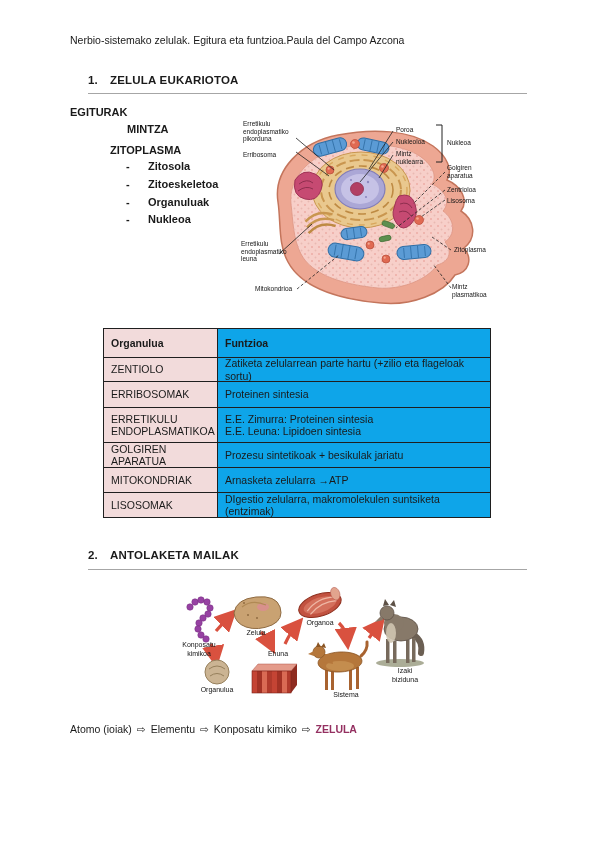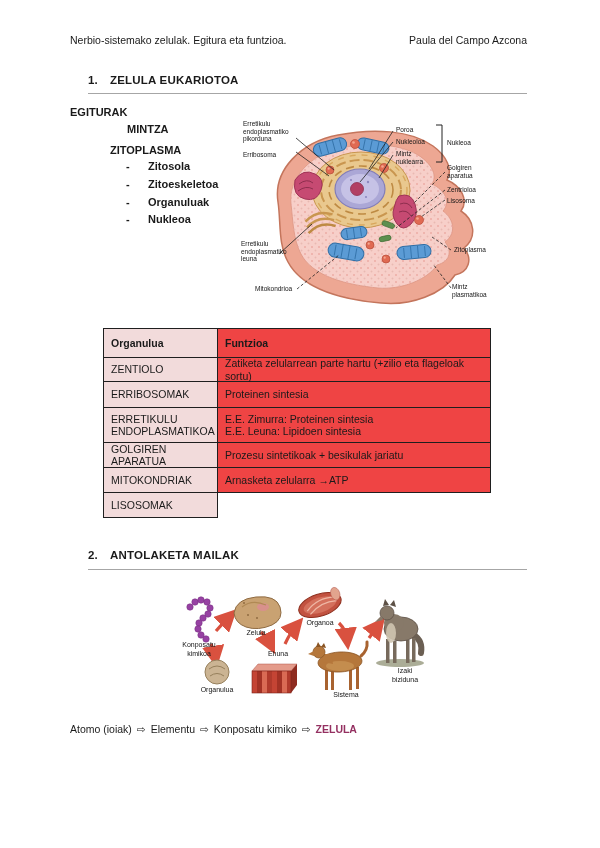--- a/index.html
+++ b/index.html
@@ -5,21 +5,21 @@
   * { margin:0; padding:0; box-sizing:border-box; }
   html,body { background:#ffffff; }
   .page {
     position:relative; width:600px; height:848px; background:#ffffff;
     font-family:"Liberation Sans", sans-serif; color:#1a1a1a; overflow:hidden;
   }
   .abs { position:absolute; }
   .pre { white-space:pre-line; }
 
   
-  .doc-header { position:absolute; left:70px; right:73px; top:34px; display:flex; justify-content:space-between; font-size:10.5px; }
+  .doc-header { position:absolute; left:70px; right:73px; top:34px; display:flex; font-size:10.5px; }
 
   
   .h-num { position:absolute; font-weight:bold; font-size:11.5px; }
   .h-title { position:absolute; font-weight:bold; font-size:11.5px; letter-spacing:0.2px;text-align:center; }
   .h-rule { position:absolute; left:88px; width:439px; height:1px; background:#a6a6a6; }
 
   .b11 { font-weight:bold; font-size:11px; }
   .dash { position:absolute; font-weight:bold; font-size:11px; }
 
   
@@ -31,21 +31,21 @@
   .otable {
     position:absolute; left:103px; top:328px;
     display:grid; grid-template-columns:114px 273px;
     grid-template-rows:29px 24px 26px 35px 25px 25px 25px;
     border-top:1.5px solid #1f1f1f; border-left:1.5px solid #1f1f1f;
     font-size:10.5px;
   }
   .cell {
     border-right:1.5px solid #1f1f1f; border-bottom:1.5px solid #1f1f1f;
     display:flex; flex-direction:column; justify-content:center;
-    padding:0 4px 0 7px; background:#ef4444; line-height:12.5px;
+    padding:0 4px 0 7px; background:#0ea5e9; line-height:12.5px;
   }
   .cell.key { background:#F2DBDB; }
   .cell.head { font-weight:bold; }
 
   
   .flow { position:absolute; left:70px; font-size:10.5px; white-space:nowrap; }
   .flow .arr { margin:0 5px; font-size:10.5px; }
   .accent { color:#943061; font-weight:bold; }
 </style>
 </head>
@@ -258,20 +258,23 @@
     <div class="cell key">
         <span>MITOKONDRIAK</span>
       </div>
     <div class="cell">
         <span>Arnasketa zelularra →ATP</span>
       </div>
 
     <div class="cell key">
         <span>LISOSOMAK</span>
       </div>
+    <div class="cell">
+        <span>DIgestio zelularra, makromolekulen suntsiketa (entzimak)</span>
+      </div>
   </div>
 
   <span class="h-num" style="left:88px; top:549px;">2.</span>
   <span class="h-title" style="left:110px; top:549px;">ANTOLAKETA MAILAK</span>
   <div class="h-rule" style="top:569px;"></div>
 
   <div class="fig" style="left:160px; top:585px; width:285px; height:120px;">
     <svg width="285" height="120" viewBox="0 0 285 120">
       <defs>
         <marker id="ah" markerWidth="7" markerHeight="7" refX="3.5" refY="3.5" orient="auto">

